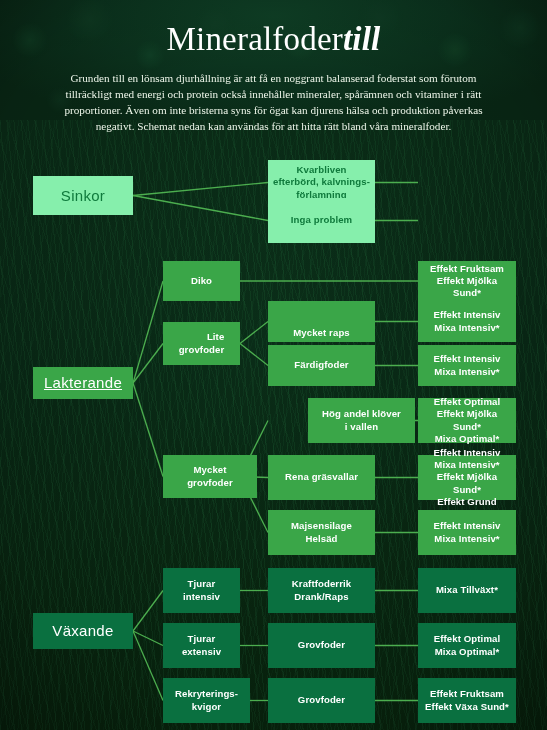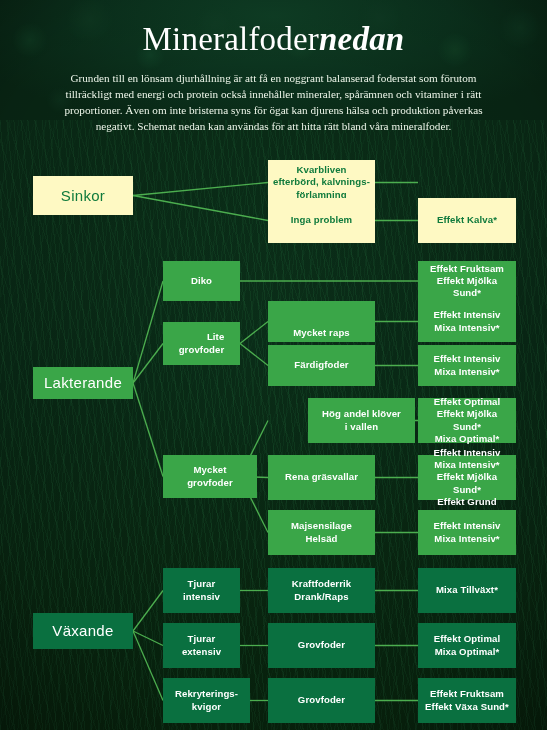--- a/index.html
+++ b/index.html
@@ -60,37 +60,37 @@
   
   #chart{position:absolute;left:0;top:0;width:547px;height:730px;}
   #lines{position:absolute;left:0;top:0;width:547px;height:730px;}
   .node{
     position:absolute;display:flex;align-items:center;justify-content:center;
     text-align:center;box-sizing:border-box;padding:3px 5px;
     font-size:9.6px;line-height:1.28;font-weight:bold;letter-spacing:.1px;
   }
   .node.lbl{font-size:15px;font-weight:normal;letter-spacing:.3px;}
   
-  .p-light{background:#fef9c3;color:#0f7a3c;}
+  .p-light{background:#86efac;color:#0f7a3c;}
   .p-mid{background:#3aa648;color:#ffffff;}
   .p-dark{background:#0a7040;color:#ffffff;}
 </style>
 </head>
 <body>
 
 <div id="bg">
   <div class="sky"></div>
   <div class="canopy"></div>
   <div class="grass"></div>
   <div class="vign"></div>
 </div>
 
 <div id="header">
   <div id="title">
-    <span>Mineralfoder</span><span class="bolditalic">nedan</span>
+    <span>Mineralfoder</span><span class="bolditalic">till</span>
   </div>
   <div id="intro">Grunden till en lönsam djurhållning är att få en noggrant balanserad foderstat som förutom tillräckligt med energi och protein också innehåller mineraler, spårämnen och vitaminer i rätt proportioner. Även om inte bristerna syns för ögat kan djurens hälsa och produktion påverkas negativt. Schemat nedan kan användas för att hitta rätt bland våra mineralfoder.</div>
 </div>
 
 <div id="chart">
   <svg id="lines" viewBox="0 0 547 730">
       <line x1="133" y1="195.5" x2="268" y2="182.5" stroke="#4cae4f" stroke-width="1.3"></line>
       <line x1="375" y1="182.5" x2="418" y2="182.5" stroke="#4cae4f" stroke-width="1.3"></line>
       <line x1="133" y1="195.5" x2="268" y2="220.5" stroke="#4cae4f" stroke-width="1.3"></line>
       <line x1="375" y1="220.5" x2="418" y2="220.5" stroke="#4cae4f" stroke-width="1.3"></line>
@@ -120,24 +120,21 @@
     </svg>
 <div class="node p-light lbl" style="left: 33px; top: 176px; width: 100px; height: 39px;">
       <span>Sinkor</span>
     </div>
     <div class="node p-light" style="left: 268px; top: 160px; width: 107px; height: 45px;">
       <span>Kvarbliven efterbörd, kalvnings-<br>förlamning</span>
     </div>
     <div class="node p-light" style="left: 268px; top: 198px; width: 107px; height: 45px;">
       <span>Inga problem</span>
     </div>
-    <div class="node p-light" style="left: 418px; top: 198px; width: 98px; height: 45px;">
-      <span>Effekt Kalva*</span>
-    </div>
-    <div class="node p-mid lbl" style="left: 33px; top: 367px; width: 100px; height: 32px;">
+    <div class="node p-mid lbl" style="left: 33px; top: 367px; width: 100px; height: 32px; text-decoration: underline;">
       <span>Lakterande</span>
     </div>
     <div class="node p-mid" style="left: 163px; top: 261px; width: 77px; height: 40px;">
       <span>Diko</span>
     </div>
     <div class="node p-mid" style="left: 418px; top: 261px; width: 98px; height: 40px;">
       <span>Effekt Fruktsam<br>Effekt Mjölka Sund*</span>
     </div>
     <div class="node p-mid" style="left: 163px; top: 322px; width: 77px; height: 43px; text-align: right;">
       <span>Lite<br>grovfoder</span>

